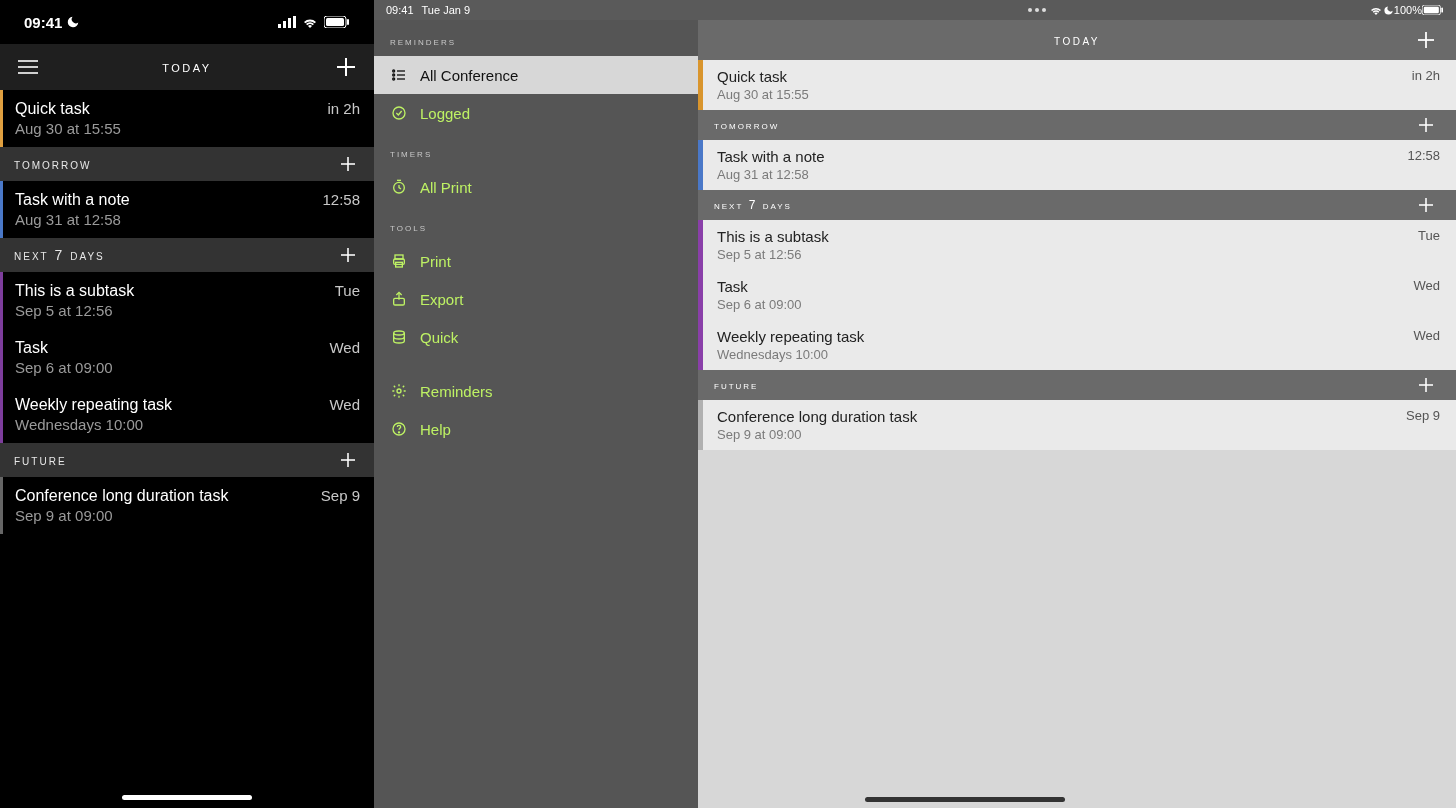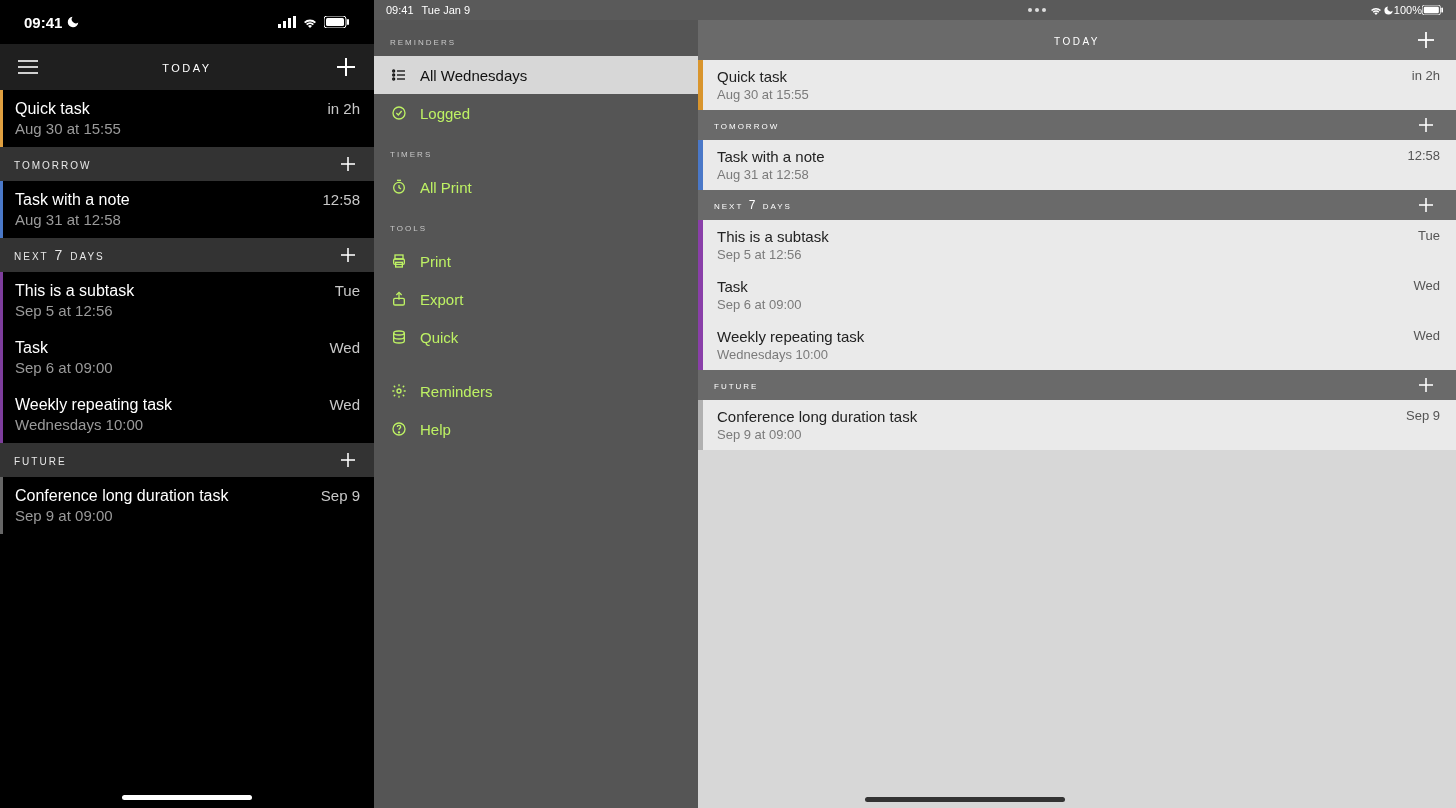--- a/index.html
+++ b/index.html
@@ -360,21 +360,21 @@
           <span class="ic">
             <svg width="16" height="16" viewBox="0 0 24 24" fill="none" stroke="currentColor" stroke-width="2">
               <circle cx="4" cy="6" r="1.5"></circle>
               <line x1="9" y1="6" x2="21" y2="6"></line>
               <circle cx="4" cy="12" r="1.5"></circle>
               <line x1="9" y1="12" x2="21" y2="12"></line>
               <circle cx="4" cy="18" r="1.5"></circle>
               <line x1="9" y1="18" x2="21" y2="18"></line>
             </svg>
           </span>
-          <span>All Wednesdays</span>
+          <span>All Conference</span>
         </div>
         <div class="item">
           <span class="ic">
             <svg width="16" height="16" viewBox="0 0 24 24" fill="none" stroke="currentColor" stroke-width="2">
               <circle cx="12" cy="12" r="9"></circle>
               <path d="M8 12l3 3 5-6"></path>
             </svg>
           </span>
           <span>Logged</span>
         </div>

